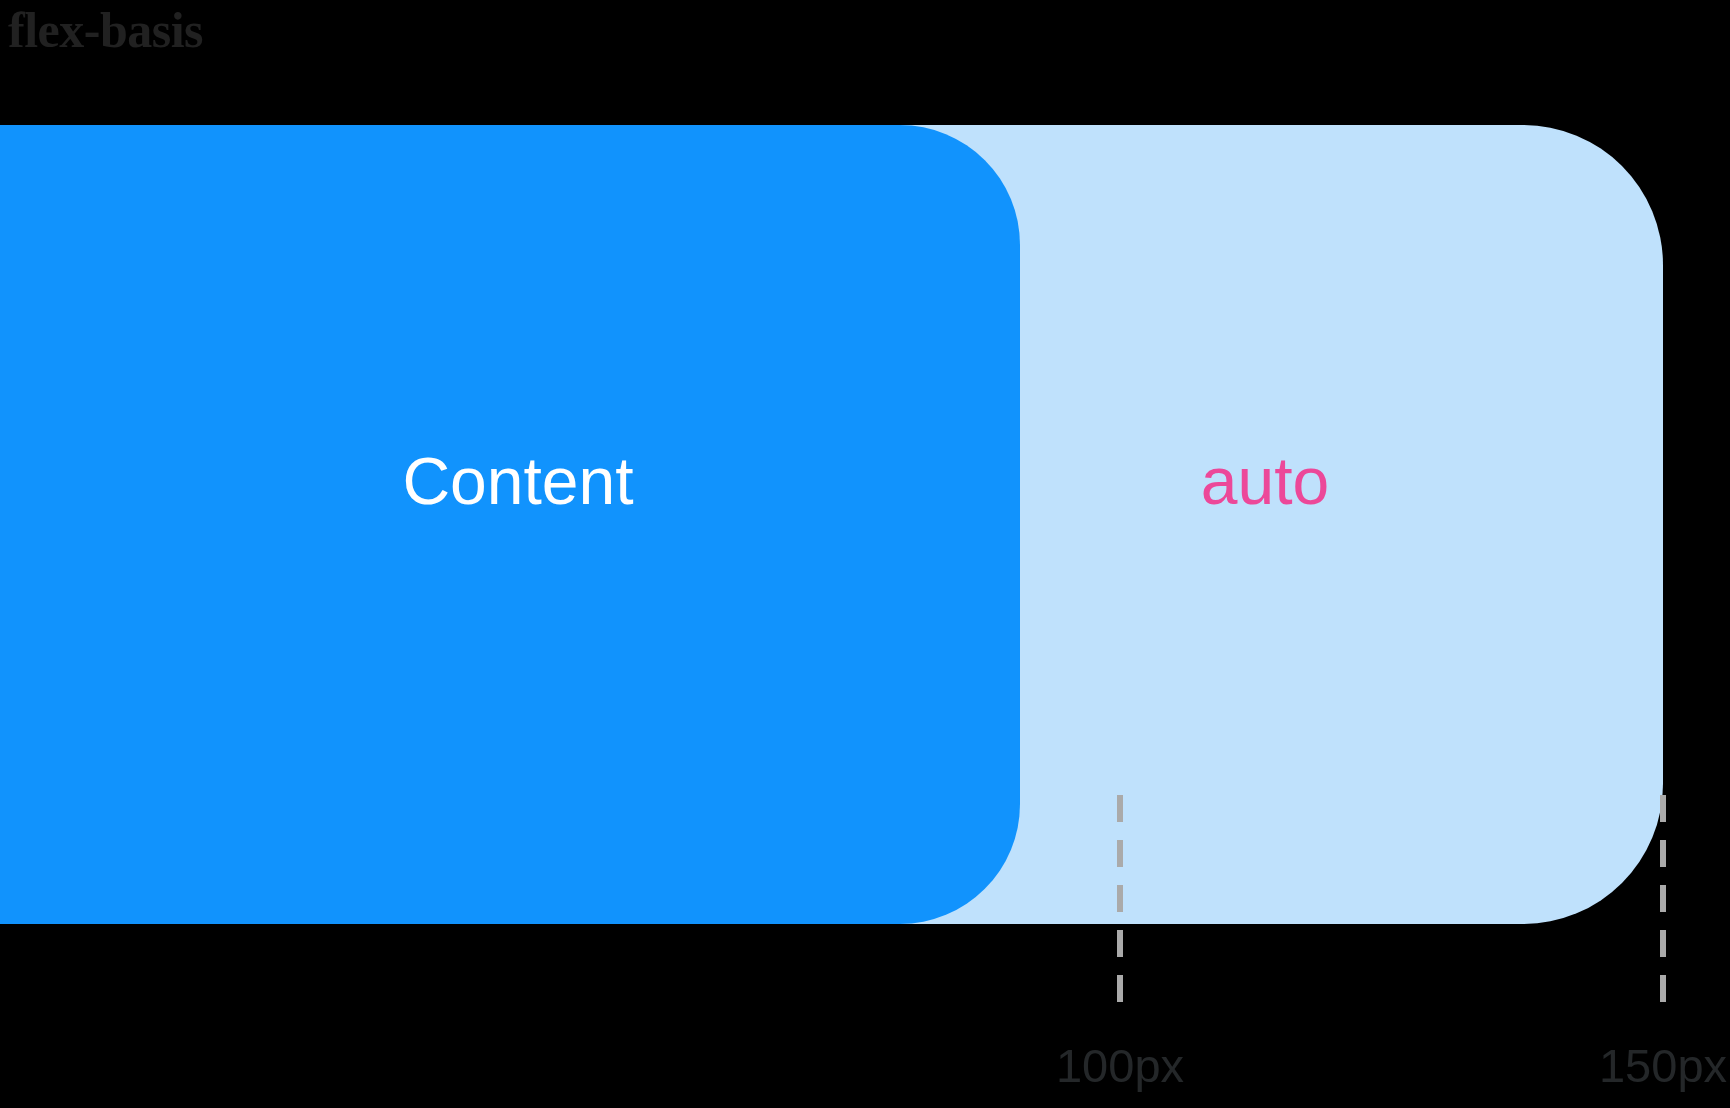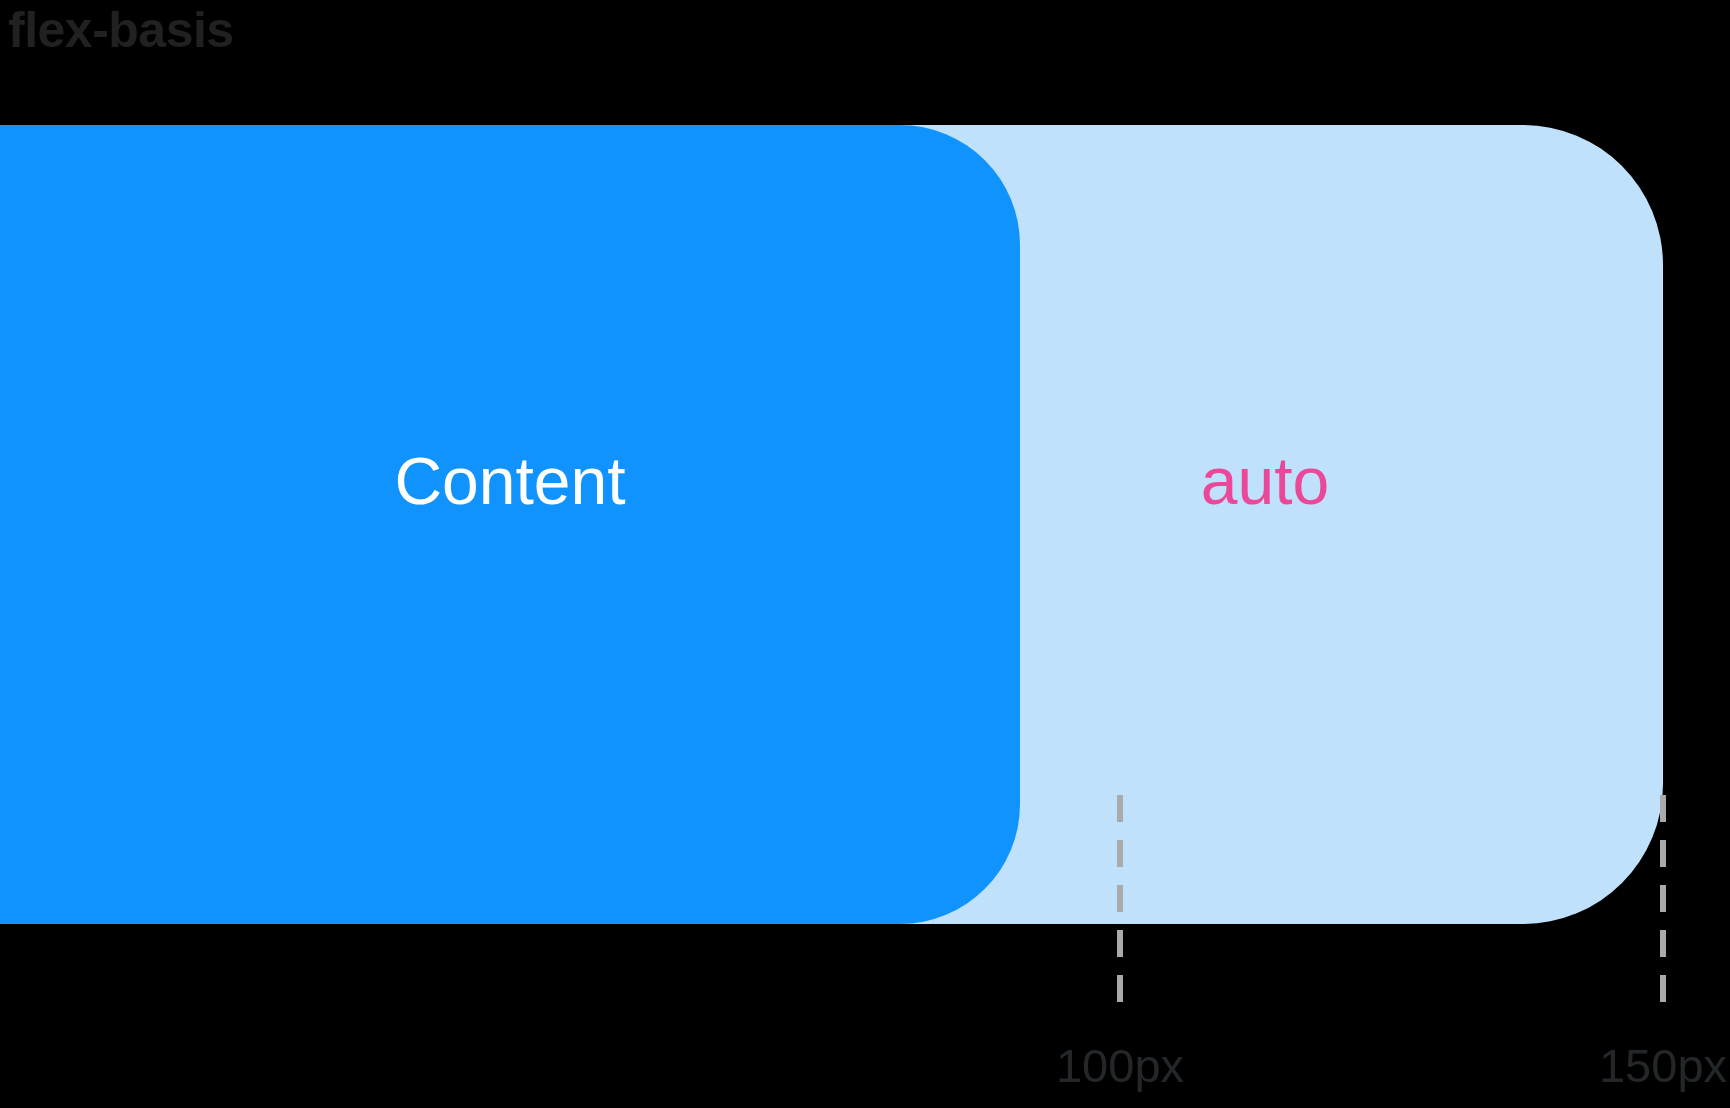--- a/index.html
+++ b/index.html
@@ -26,20 +26,21 @@
   #title {
     position: absolute;
     left: 8px;
     top: 2px;
     font-size: 50px;
     font-weight: 700;
     letter-spacing: -0.5px;
     color: #212121;
     line-height: 1.15;
     white-space: nowrap;
+    font-family: Liberation Serif, serif;
   }
 
   
   #diagram {
     position: absolute;
     left: 0;
     top: 0;
     width: 1730px;
     height: 1108px;
   }
@@ -68,21 +69,21 @@
 
   .box-label {
     position: absolute;
     font-size: 66px;
     font-weight: 400;
     line-height: 1;
     white-space: nowrap;
   }
   #content-label {
     color: #ffffff;
-    left: 0px;
+    left: 8px;
     top: 448px;
     width: 1020px;
     text-align: center;
   }
   #auto-label {
     color: #ec4899;
     left: 1020px;
     top: 448px;
     width: 490px;
     text-align: center;

